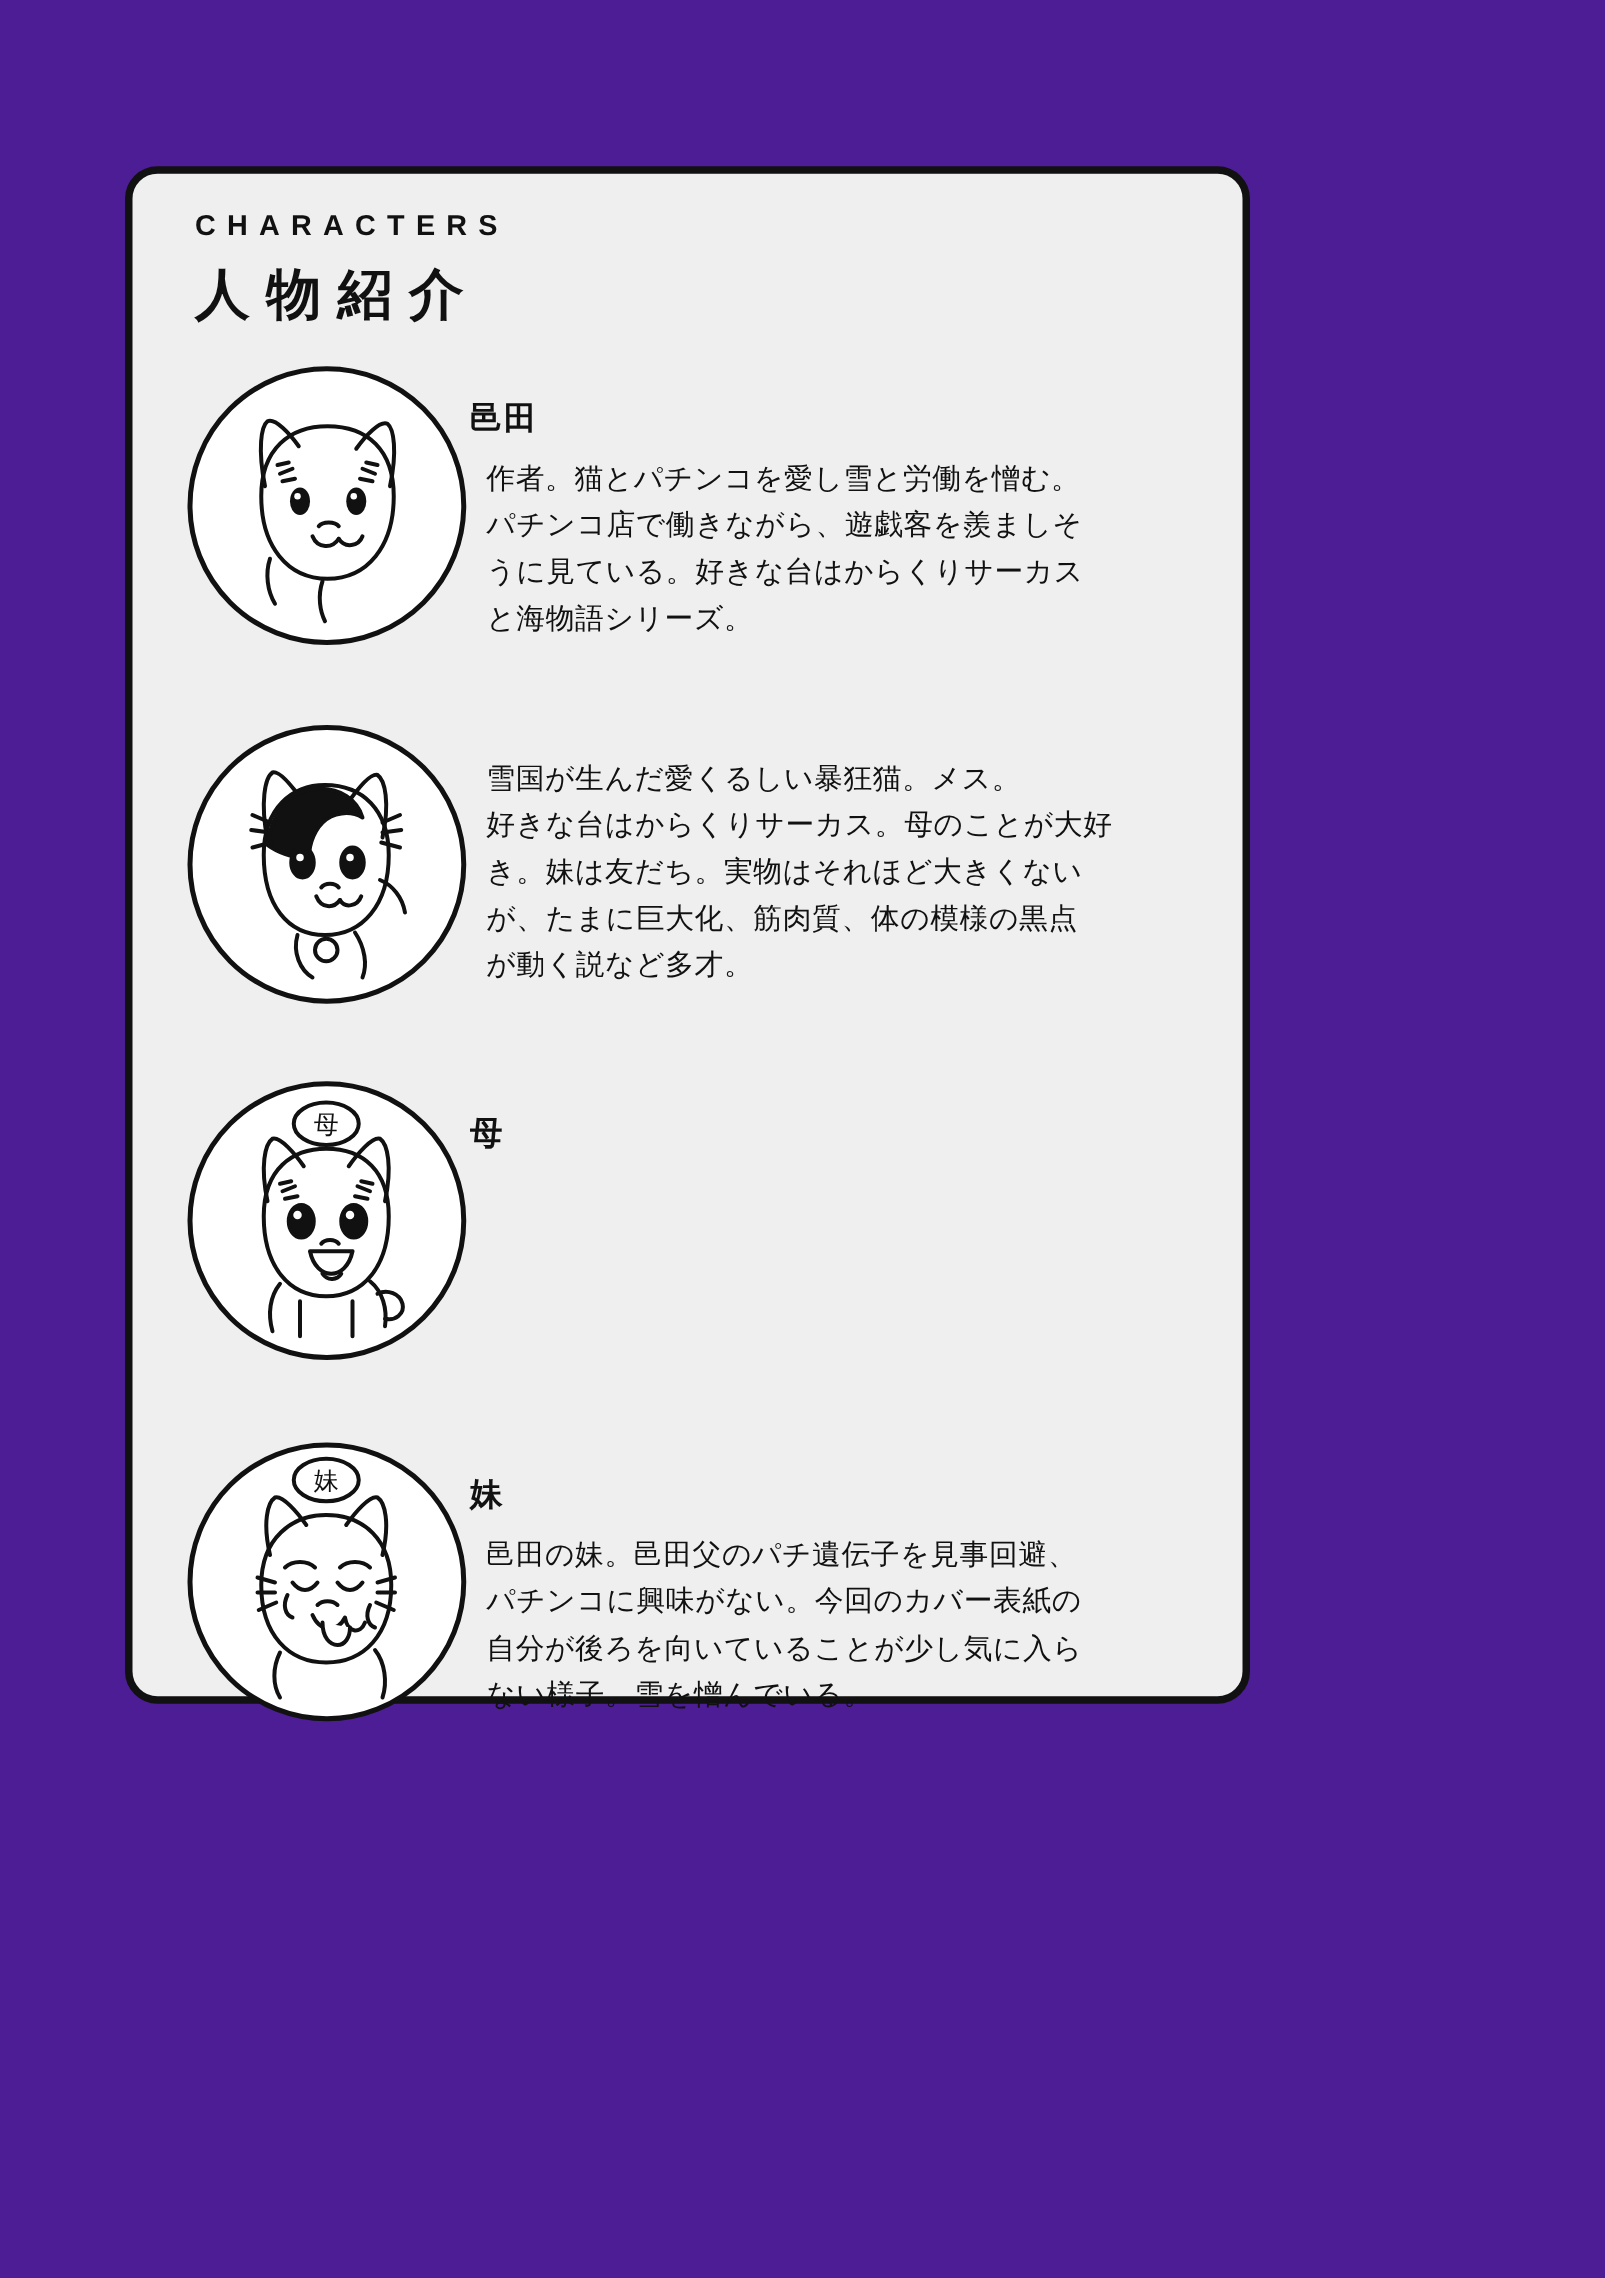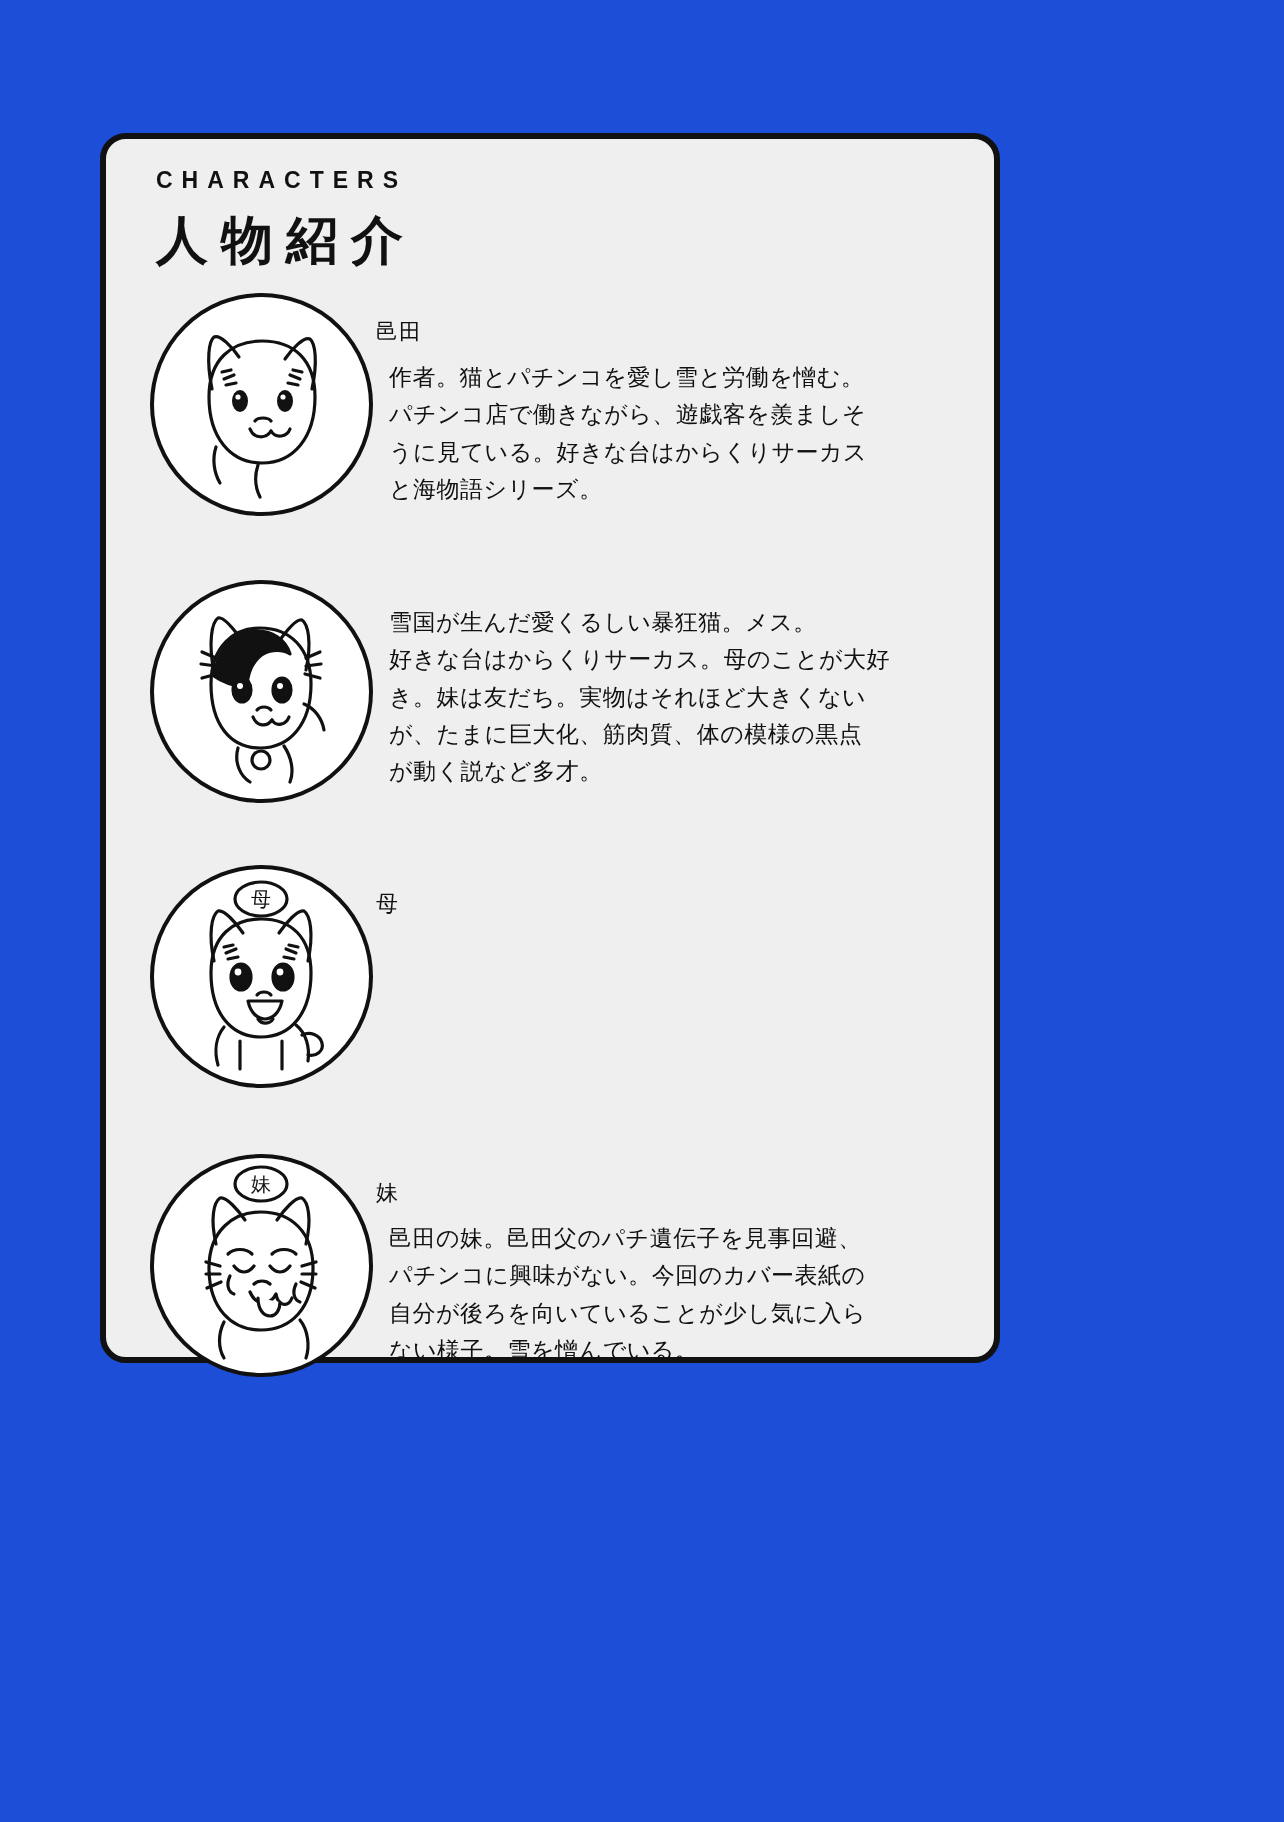--- a/index.html
+++ b/index.html
@@ -11,21 +11,21 @@
     width: 1284px;
     height: 1822px;
     font-family: "Liberation Sans", sans-serif;
     color: #111;
     overflow: hidden;
   }
   .page {
     position: relative;
     width: 1284px;
     height: 1822px;
-    background: #1d4ed8;
+    background: #4c1d95;
   }
   .frame {
     position: absolute;
     left: 100px;
     top: 133px;
     width: 900px;
     height: 1230px;
     border: 6px solid #111;
     border-radius: 26px;
     background: #efefef;
@@ -37,21 +37,21 @@
     top: 28px;
   }
   .eyebrow {
     font-size: 23px;
     font-weight: bold;
     letter-spacing: 9px;
     color: #111;
   }
   .title {
     margin-top: 12px;
-    font-size: 52px;
+    font-size: 44px;
     font-weight: bold;
     letter-spacing: 13px;
     color: #111;
   }
   .char-list {
     position: absolute;
     left: 40px;
     top: 150px;
     right: 30px;
   }
@@ -76,22 +76,22 @@
     position: relative;
     overflow: hidden;
   }
   .avatar svg { display: block; }
   .char-text {
     flex: 1 1 auto;
     padding-top: 28px;
     padding-right: 10px;
   }
   .char-name {
-    font-size: 22px;
-    font-weight: normal;
+    font-size: 26px;
+    font-weight: bold;
     margin-bottom: 12px;
     letter-spacing: 1px;
   }
   .char-desc {
     font-size: 23px;
     line-height: 1.62;
     letter-spacing: 0.5px;
     max-width: 580px;
     white-space: pre-line;
     margin-left: 13px;

